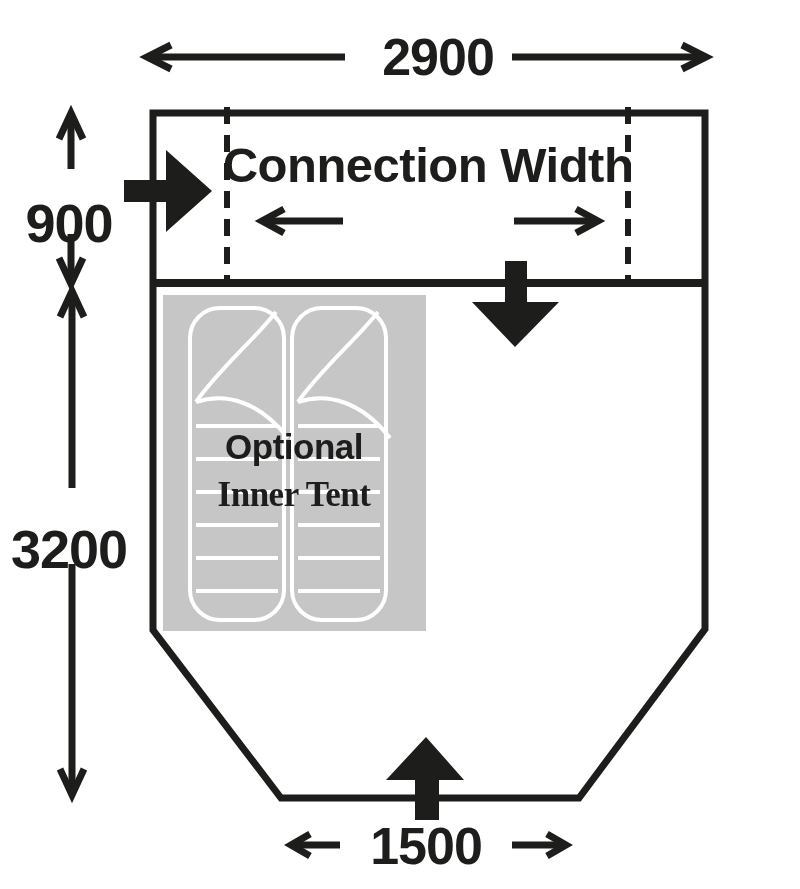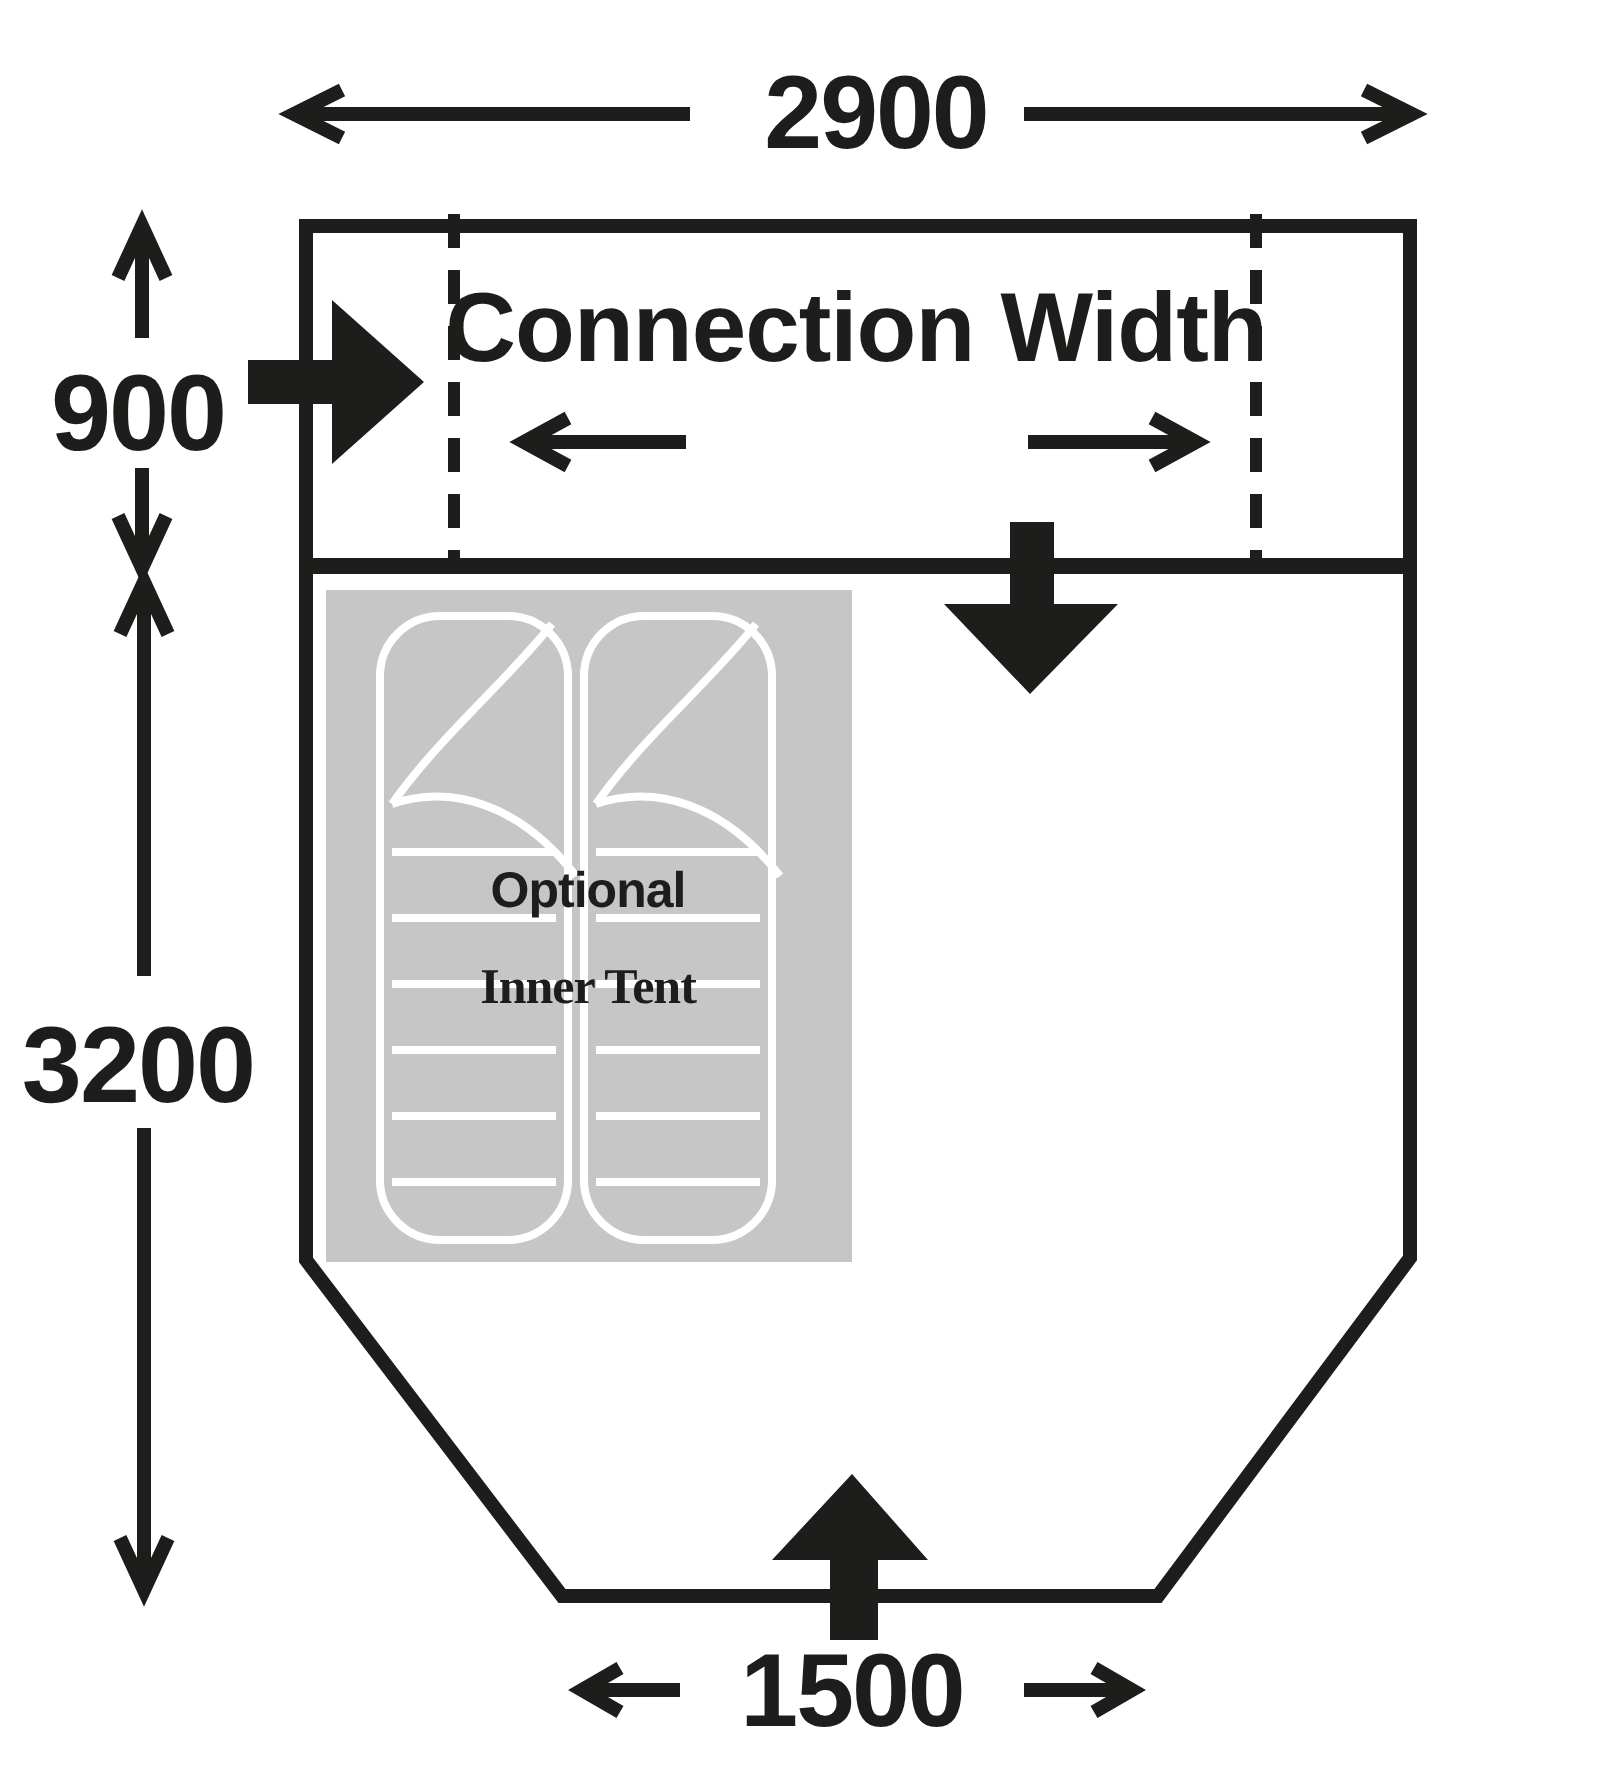--- a/index.html
+++ b/index.html
@@ -34,23 +34,23 @@
   
   .lbl{
     position:absolute;
     transform:translate(-50%,-50%);
     white-space:nowrap;
     font-weight:600;
     color:var(--ink);
     line-height:1;
   }
   .num{font-size:52px;letter-spacing:-1px;}
-  .num-side{font-size:54px;letter-spacing:-1px;}
+  .num-side{font-size:54px;letter-spacing:-1px;margin-top:16px;}
   .caption{font-size:49px;letter-spacing:-0.5px;}
-  .inner-lbl{font-size:25px;letter-spacing:-0.5px;}
+  .inner-lbl{font-size:35px;letter-spacing:-0.5px;}
 </style>
 </head>
 <body>
 
 <div class="stage">
 
   <svg width="800" height="889" viewBox="0 0 800 889">
 
     <g>
       <path class="dashline" d="M227,107 V283"></path>

